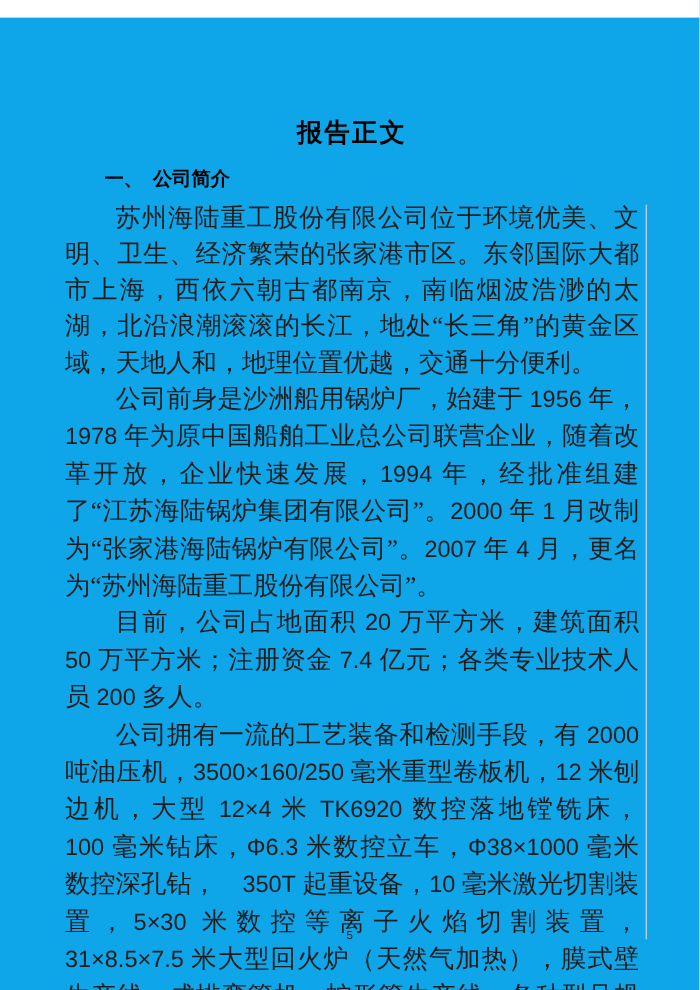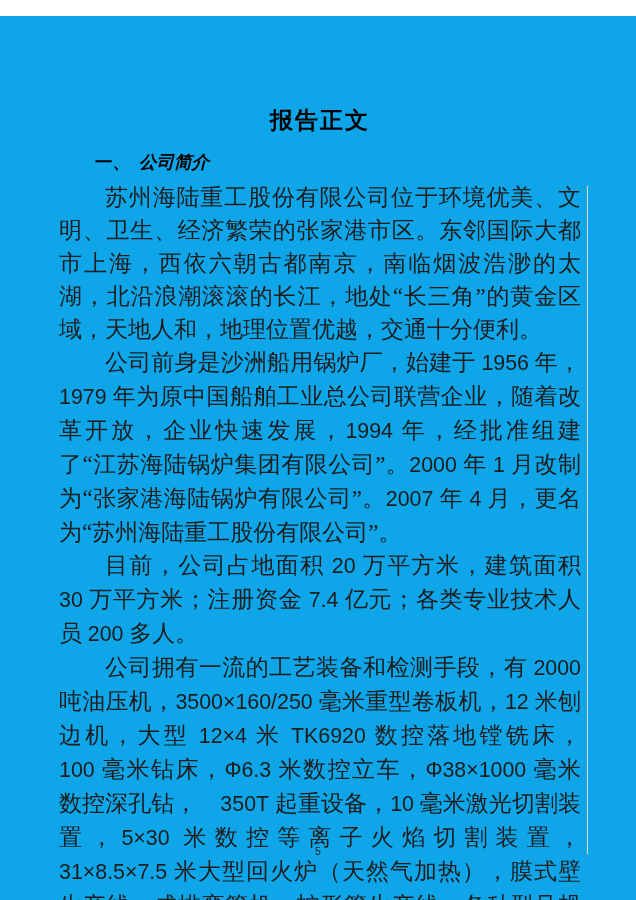--- a/index.html
+++ b/index.html
@@ -32,21 +32,20 @@
     font-family: "Liberation Sans", "DejaVu Sans", sans-serif;
     font-weight: bold;
     font-size: 17.5px;
     line-height: 24px;
     color: #000000;
     margin: 13px 0 7px 0;
     padding-left: 36px;
   }
   .section-heading .sec-title {
     margin-left: 9px;
-    font-style: italic;
   }
   .body-par {
     font-family: "Liberation Serif", "DejaVu Serif", serif;
     font-size: 23px;
     line-height: 33px;
     text-align: justify;
     text-indent: 2em;
     margin: 0;
     color: #1d1d1d;
   }
@@ -81,23 +80,23 @@
 <div class="page">
 
   <h1 class="doc-title">报告正文</h1>
 
   <h2 class="section-heading">
     <span class="sec-num">一、</span><span class="sec-title">公司简介</span>
   </h2>
 
   <p class="body-par latinize">苏州海陆重工股份有限公司位于环境优美、文明、卫生、经济繁荣的张家港市区。东邻国际大都市上海，西依六朝古都南京，南临烟波浩渺的太湖，北沿浪潮滚滚的长江，地处“长三角”的黄金区域，天地人和，地理位置优越，交通十分便利。</p>
 
-  <p class="body-par latinize">公司前身是沙洲船用锅炉厂，始建于 <span class="lat">1956</span> 年，<span class="lat">1979</span> 年为原中国船舶工业总公司联营企业，随着改革开放，企业快速发展，<span class="lat">1994</span> 年，经批准组建了“江苏海陆锅炉集团有限公司”。<span class="lat">2000</span> 年 <span class="lat">1</span> 月改制为“张家港海陆锅炉有限公司”。<span class="lat">2007</span> 年 <span class="lat">4</span> 月，更名为“苏州海陆重工股份有限公司”。</p>
+  <p class="body-par latinize">公司前身是沙洲船用锅炉厂，始建于 <span class="lat">1956</span> 年，<span class="lat">1978</span> 年为原中国船舶工业总公司联营企业，随着改革开放，企业快速发展，<span class="lat">1994</span> 年，经批准组建了“江苏海陆锅炉集团有限公司”。<span class="lat">2000</span> 年 <span class="lat">1</span> 月改制为“张家港海陆锅炉有限公司”。<span class="lat">2007</span> 年 <span class="lat">4</span> 月，更名为“苏州海陆重工股份有限公司”。</p>
 
-  <p class="body-par latinize">目前，公司占地面积 <span class="lat">20</span> 万平方米，建筑面积 <span class="lat">30</span> 万平方米；注册资金 <span class="lat">7.4</span> 亿元；各类专业技术人员 <span class="lat">200</span> 多人。</p>
+  <p class="body-par latinize">目前，公司占地面积 <span class="lat">20</span> 万平方米，建筑面积 <span class="lat">50</span> 万平方米；注册资金 <span class="lat">7.4</span> 亿元；各类专业技术人员 <span class="lat">200</span> 多人。</p>
 
   <p class="body-par latinize">公司拥有一流的工艺装备和检测手段，有 <span class="lat">2000</span> 吨油压机，<span class="lat">3500×160/250</span> 毫米重型卷板机，<span class="lat">12</span> 米刨边机，大型 <span class="lat">12×4</span> 米 <span class="lat">TK6920</span> 数控落地镗铣床，　<span class="lat">100</span> 毫米钻床，<span class="lat">Φ6.3</span> 米数控立车，<span class="lat">Φ38×1000</span> 毫米数控深孔钻，　<span class="lat">350T</span> 起重设备，<span class="lat">10</span> 毫米激光切割装置，<span class="lat">5×30</span> 米数控等离子火焰切割装置，　<span class="lat">31×8.5×7.5</span> 米大型回火炉（天然气加热），膜式壁生产线，成排弯管机，蛇形管生产线，各种型号规格的焊接设备，包括带极和管内壁堆焊机，喷砂除锈装置，拥有国际先进的固定直读式光谱仪<span class="lat">(</span>德国 <span class="lat">Spectro</span>　<span class="lat">MAXx</span> 光谱仪<span class="lat">)</span>、便携式直读光谱仪，可进行常温<span class="lat">/</span>高温拉伸的电子式万能试验机、落锤试验机、冲击试验机等理</p>
 
   <div class="revision-bar"></div>
 
   <div class="page-number">5</div>
 
 </div>
 
 </body></html>

